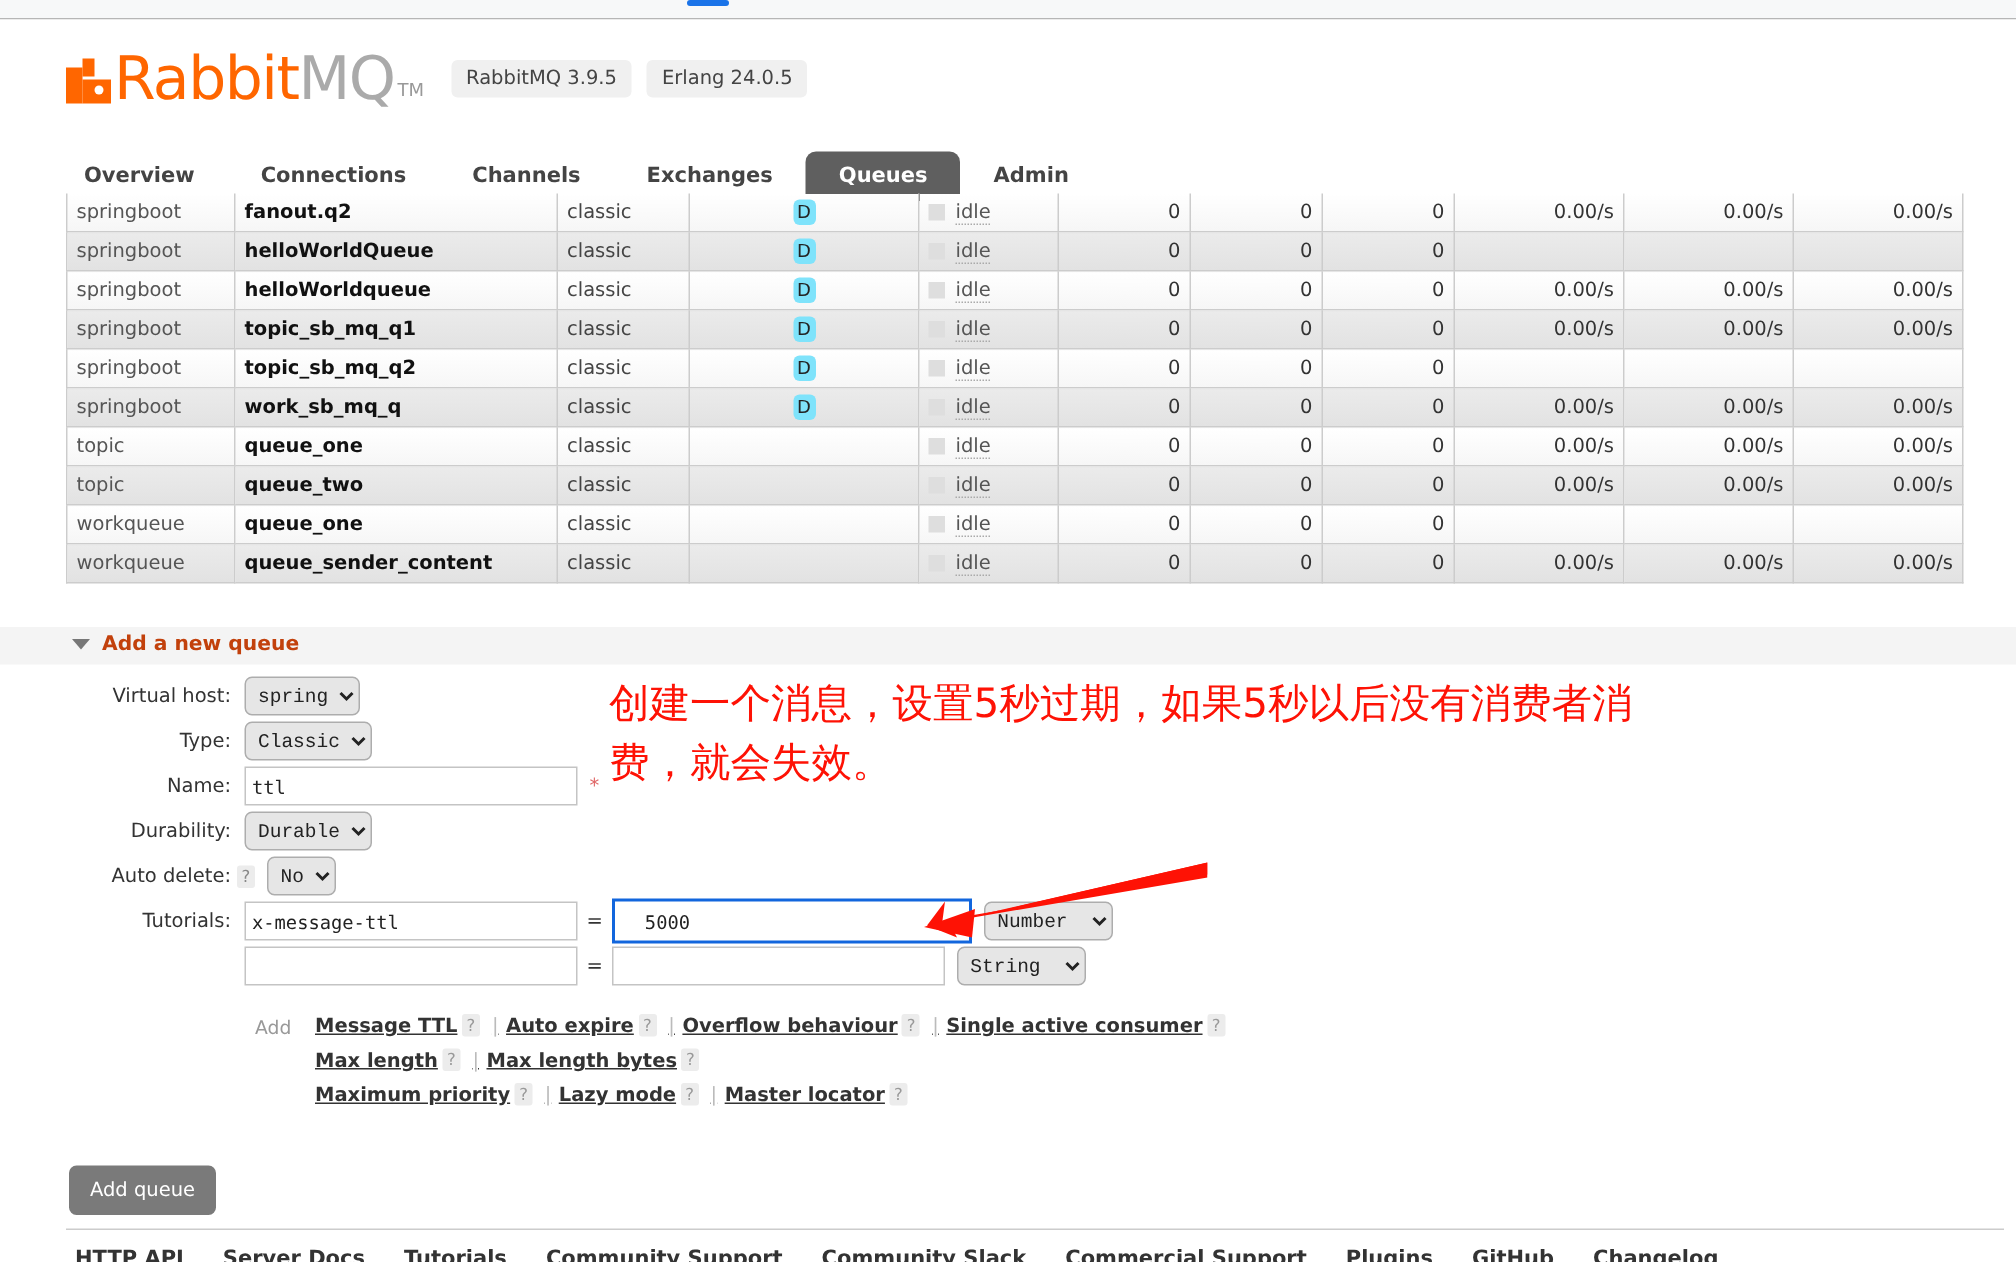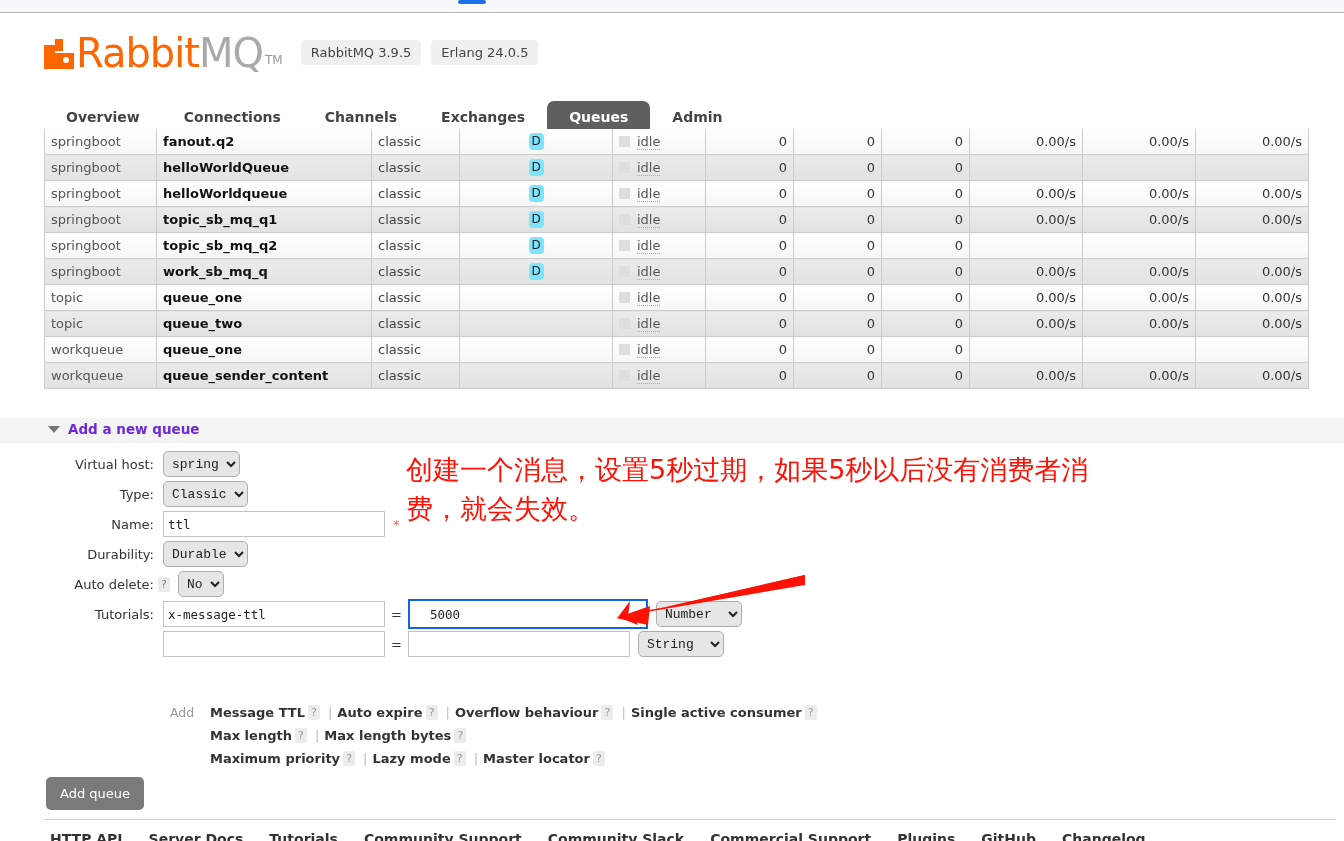--- a/index.html
+++ b/index.html
@@ -23,21 +23,21 @@
   .logo-mark .lm-b{position:absolute;left:11px;top:0;width:8px;height:12px;background:#f60;}
   .logo-mark .lm-c{position:absolute;left:11px;top:14px;width:19px;height:16px;background:#f60;}
   .logo-mark .lm-d{position:absolute;left:19px;top:18px;width:6px;height:6px;background:#fff;border-radius:50%;}
   .logo-rabbit{font-size:40px;color:#f60;letter-spacing:-1px;line-height:40px;font-weight:400;}
   .logo-mq{font-size:40px;color:#aaa;letter-spacing:-1px;line-height:40px;font-weight:400;}
   .logo-tm{font-size:12px;color:#999;margin-left:2px;margin-bottom:6px;}
   .badges{display:flex;margin-left:18px;margin-bottom:2px;justify-content:space-between;}
   .badge{background:#f0f0f0;border-radius:4px;padding:5px 10px;font-size:13px;color:#444;margin-right:10px;}
 
   
-  .tabs{position:absolute;left:44px;top:88px;height:33px;display:flex;align-items:stretch;justify-content:flex-end;}
+  .tabs{position:absolute;left:34px;top:88px;height:33px;display:flex;align-items:stretch;justify-content:flex-end;}
   .tab{padding:9px 22px;font-weight:bold;font-size:14px;color:#444;line-height:15px;}
   .tab.active{background:#5f5f5f;color:#fff;border-radius:7px 7px 0 0;}
 
   
   .tbl-wrap{position:absolute;left:44px;top:116px;width:1074px;}
   table.queues{border-collapse:collapse;width:1074px;table-layout:fixed;font-size:13px;}
   table.queues td{border:1px solid #ccc;border-top:none;padding:4px 6px;height:17px;vertical-align:middle;white-space:nowrap;overflow:hidden;}
   table.queues tr.odd td{background:linear-gradient(to bottom,#ffffff,#f6f6f6);}
   table.queues tr.even td{background:linear-gradient(to bottom,#ebebeb,#e2e2e2);}
   .c-vhost{width:99px;color:#555;}
@@ -47,39 +47,39 @@
   .c-state{width:80px;}
   .c-num{width:75px;text-align:right;color:#333;}
   .c-rate{width:100px;text-align:right;color:#333;}
   .d-badge{display:inline-block;background:#7fe3fb;color:#222;border-radius:4px;width:15px;height:17px;line-height:17px;text-align:center;font-size:12px;}
   .state-cell{display:flex;align-items:center;gap:7px;}
   .state-sq{width:11px;height:11px;background:#dedede;display:inline-block;}
   .state-lbl{color:#555;border-bottom:1px dotted #aaa;}
 
   
   .section-band{position:absolute;left:0;top:405px;width:1344px;height:25px;background:#f4f4f4;}
-  .section-head{position:absolute;left:48px;top:408px;display:flex;align-items:center;gap:8px;font-weight:bold;font-size:13.5px;color:#6d28d9;}
+  .section-head{position:absolute;left:48px;top:408px;display:flex;align-items:center;gap:8px;font-weight:bold;font-size:13.5px;color:#c2410c;}
   .caret{width:0;height:0;border-left:6px solid transparent;border-right:6px solid transparent;border-top:7px solid #777;}
 
   .form{position:absolute;left:44px;top:440px;}
   .frow{display:flex;align-items:center;margin-bottom:8px;height:22px;}
   .flabel{width:110px;text-align:right;padding-right:9px;font-size:13px;color:#333;}
   .qmark{display:inline-block;background:#ececec;color:#888;font-size:11px;width:12px;height:15px;line-height:15px;text-align:center;margin-left:-5px;margin-right:8px;border-radius:2px;}
   select.ui{font-family:Liberation Mono, monospace;font-size:13px;padding:2px 4px;background:#e6e6e6;
     border:1px solid #adadad;border-radius:5px;color:#222;height:26px;}
   input.ui{font-family:"DejaVu Sans Mono","Liberation Mono",monospace;font-size:12.5px;padding:2px 4px;
     border:1px solid #c4c4c4;background:#fff;height:20px;color:#222;}
   .req{color:#e06666;margin-left:8px;font-size:13px;}
   .eq{margin:0 6px;color:#333;font-size:13px;}
   input.arg-key{width:212px;}
   input.arg-val{width:212px;}
   input.arg-val.focused{border:2px solid #1266dd;height:22px;padding-left:20px;}
   select.type-sel{width:86px;margin-left:8px;}
 
-  .presets{position:absolute;left:170px;top:688px;font-size:13px;line-height:23px;}
+  .presets{position:absolute;left:170px;top:660px;font-size:13px;line-height:23px;text-decoration:underline;}
   .presets .addword{position:absolute;left:0;top:0;color:#999;font-size:12.5px;}
   .plines{margin-left:40px;}
   .pline{white-space:nowrap;}
   .plink{font-weight:bold;color:#333;}
   .phelp{display:inline-block;background:#ececec;color:#999;font-size:11px;width:12px;height:15px;line-height:15px;text-align:center;border-radius:2px;margin:0 3px;vertical-align:1px;}
   .psep{color:#bbb;margin:0 5px;}
 
   .addbtn{position:absolute;left:46px;top:764px;background:#7a7a7a;color:#fff;border:none;border-radius:5px;
     padding:9px 14px;font-size:13px;font-family:"DejaVu Sans","Liberation Sans",sans-serif;cursor:pointer;}
 

